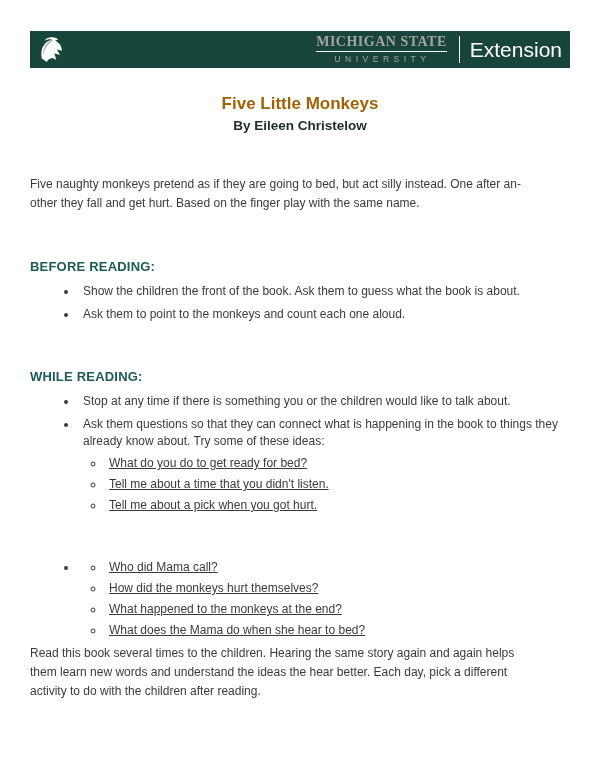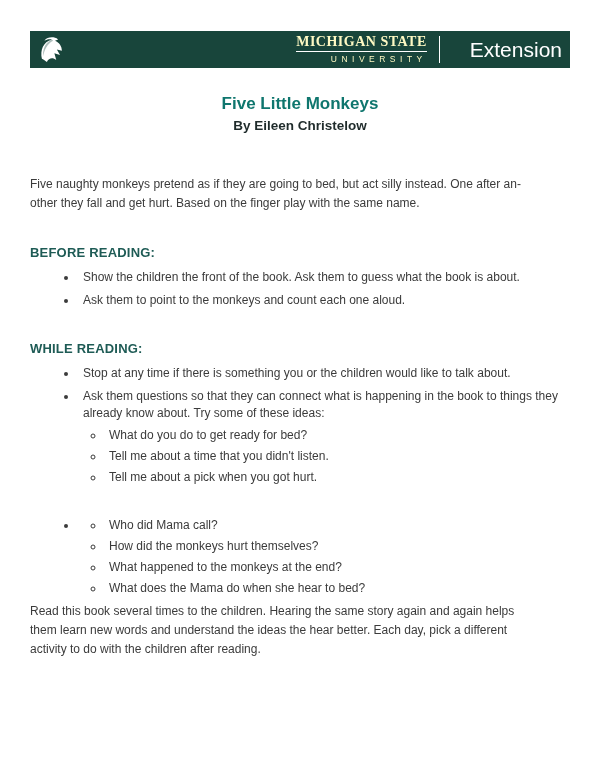--- a/index.html
+++ b/index.html
@@ -25,21 +25,21 @@
     align-items: center;
     justify-content: space-between;
     padding: 0 8px 0 5px;
     box-sizing: border-box;
   }
   .helmet { width: 30px; height: 30px; display: block; }
   .brand {
     display: flex;
     align-items: center;
   }
-  .wordmark { text-align: right; color: #fef9c3; }
+  .wordmark { text-align: center; color: #a3a3a3; }
   .wordmark .wm1 {
     font-family: "Liberation Serif", serif;
     font-weight: bold;
     font-size: 14px;
     letter-spacing: 0.5px;
     line-height: 14px;
     border-bottom: 1.5px solid #ffffff;
     padding-bottom: 2px;
   }
   .wordmark .wm2 {
@@ -54,45 +54,44 @@
     width: 1px;
     height: 27px;
     background: #ffffff;
     margin: 0 10px 0 12px;
   }
   .extension {
     color: #ffffff;
     font-size: 21px;
     font-weight: 400;
     line-height: 21px;
-    margin-left: 20px;
   }
 
   
   .doc-title {
     margin-top: 26px;
     text-align: center;
-    color: #0f766e;
+    color: #a16207;
     font-size: 17px;
     font-weight: bold;
   }
   .byline {
     margin-top: 4px;
     text-align: center;
     color: #1f2b2b;
     font-size: 13.5px;
     font-weight: bold;
   }
 
   
   .para { font-size: 12px; line-height: 19px; }
   .intro { margin-top: 42px; }
   .closing { }
 
-  .section { margin-top: 32px; }
+  .section { margin-top: 46px; }
   .section-heading {
     color: #1E5B55;
     font-size: 13px;
     font-weight: bold;
     letter-spacing: 0.2px;
   }
   ul.bullets {
     list-style-type: disc;
     margin: 9px 0 0 0;
     padding-left: 48px;
@@ -106,20 +105,21 @@
   ul.subbullets {
     list-style-type: circle;
     margin: 5px 0 0 0;
     padding-left: 22px;
   }
   ul.subbullets > li {
     font-size: 12px;
     line-height: 16px;
     margin-bottom: 5px;
     padding-left: 4px;
+    text-decoration: underline;
   }
 </style>
 </head>
 <body>
 
 <div class="page">
 
   <div class="header-bar">
     <span>
       <svg class="helmet" viewBox="0 0 48 48" aria-hidden="true">

